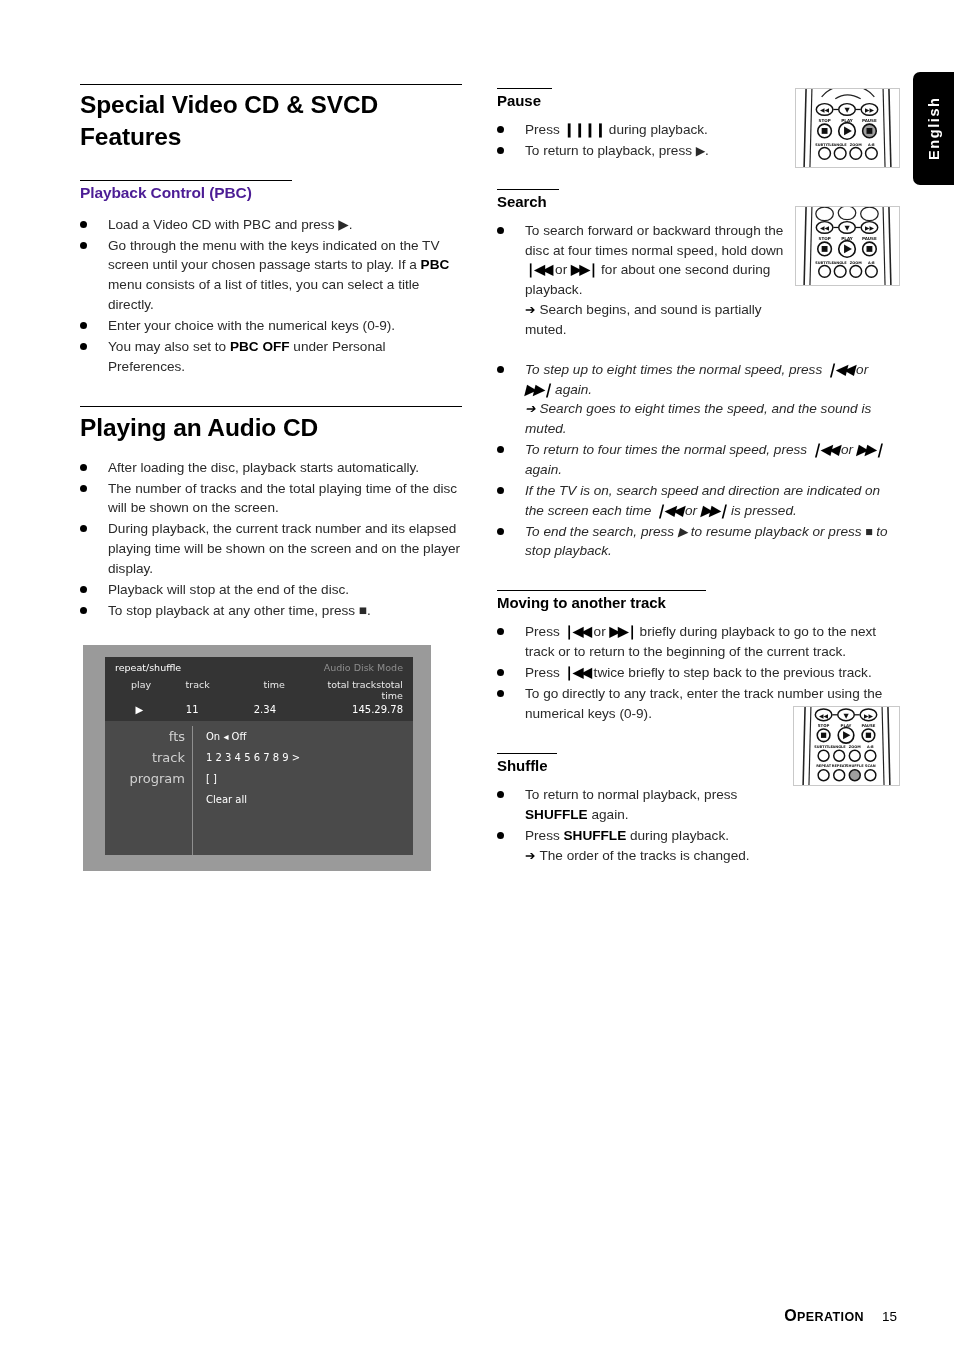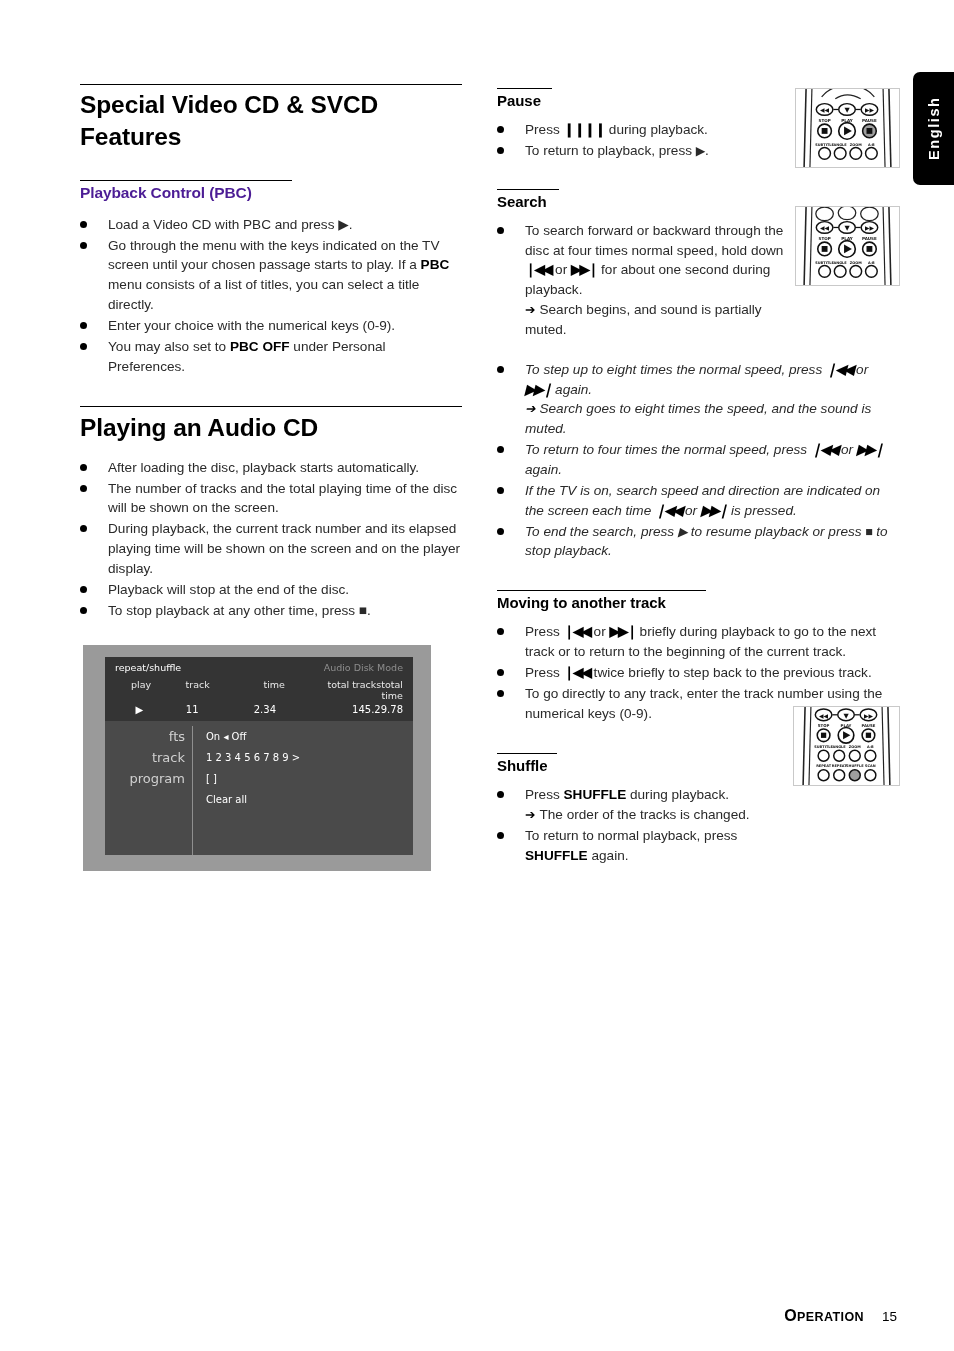--- a/index.html
+++ b/index.html
@@ -346,25 +346,25 @@
   <ul class="blist tight">
     <li><span>Press <b style="letter-spacing:-2px;">❘◀◀</b> or <b style="letter-spacing:-2px;">▶▶❘</b> briefly during playback to go to the next track or to return to the beginning of the current track.</span></li>
     <li><span>Press <b style="letter-spacing:-2px;">❘◀◀</b> twice briefly to step back to the previous track.</span></li>
     <li><span>To go directly to any track, enter the track number using the numerical keys (0-9).</span></li>
   </ul>
 
   <div class="h2-rule r-shuffle"></div>
   <h2 class="subhead-r">Shuffle</h2>
   <ul class="blist tight" style="width:300px;">
     <li>
+      <span>To return to normal playback, press <b>SHUFFLE</b> again.</span>
+    </li>
+    <li>
       <span>Press <b>SHUFFLE</b> during playback.</span>
       <span class="arrowline">The order of the tracks is changed.</span>
-    </li>
-    <li>
-      <span>To return to normal playback, press <b>SHUFFLE</b> again.</span>
     </li>
   </ul>
 </div>
 
 <div class="remote rem-pause">
   <svg viewBox="0 0 105 80" width="103" height="78">
     <rect x="0" y="0" width="105" height="80" fill="#fff"></rect>
     <path d="M10 0 L8 80" stroke="#222" stroke-width="1.6" fill="none"></path>
     <path d="M16 0 L14 80" stroke="#222" stroke-width="1.2" fill="none"></path>
     <path d="M95 0 L97 80" stroke="#222" stroke-width="1.6" fill="none"></path>

